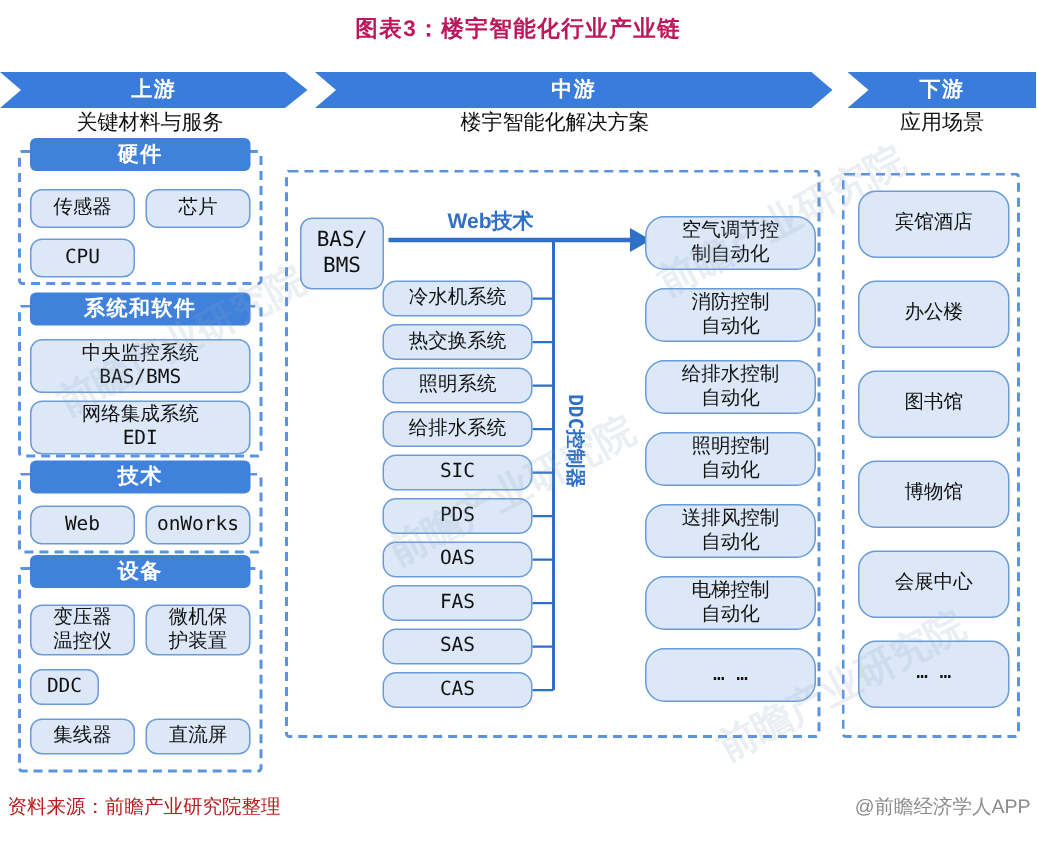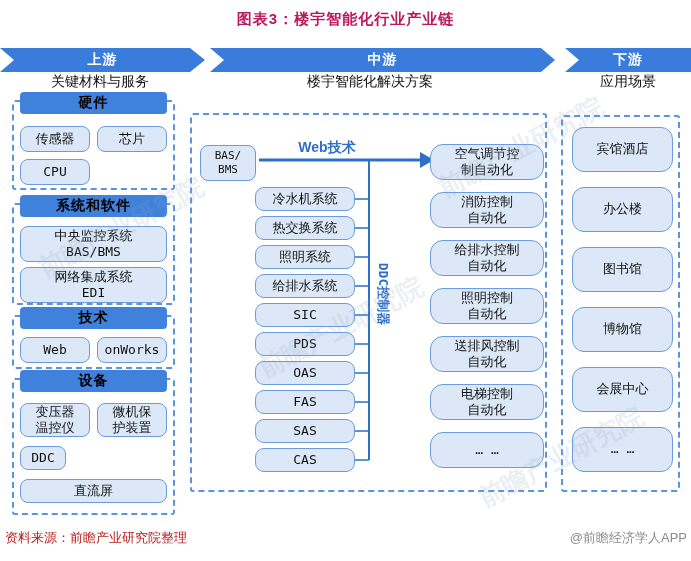--- a/index.html
+++ b/index.html
@@ -22,21 +22,21 @@
   .b3{left:565px;width:126px;clip-path:polygon(0 0,100% 0,100% 100%,0 100%,14px 50%);}
   .sublabel{top:73px;height:18px;text-align:center;font-size:14px;color:#111;}
   .s1{left:0;width:200px;}
   .s2{left:200px;width:340px;}
   .s3{left:565px;width:126px;}
   
   .group,.panel{
     border:2px dashed #5b93dd;border-radius:3px;box-sizing:border-box;background:transparent;
   }
   .ghead{
-    position:absolute;top:-10px;left:6px;right:6px;height:22px;background:#4081dc;color:#000000;
+    position:absolute;top:-10px;left:6px;right:6px;height:22px;background:#4081dc;color:#ffffff;
     font-weight:bold;font-size:14px;border-radius:4px;display:flex;align-items:center;justify-content:center;
     letter-spacing:1px;
   }
   .box{
     background:#dce8f7;border:1.5px solid #6b9bd8;border-radius:8px;
     display:flex;align-items:center;justify-content:center;text-align:center;
     font-size:13px;line-height:1.25;white-space:pre-line;color:#111;box-sizing:border-box;
     font-family:"DejaVu Sans Mono","Liberation Sans",sans-serif;
   }
   .g1{left:12px;top:100px;width:163px;height:90px;}
@@ -51,21 +51,21 @@
   .g4{left:12px;top:378px;width:163px;height:137px;}
   .g4 .gitems{position:absolute;left:6px;right:6px;top:23px;display:flex;flex-direction:column;gap:9px;}
   .g4 .row{display:flex;gap:7px;}
   .g4 .row1 .box{height:34px;flex:1;}
   .g4 .row2 .bwide{height:24px;width:99px;}
   .g4 .row2 .bnarrow{height:24px;width:46px;}
   .g4 .row3 .box{height:24px;flex:1;}
   
   .mid{left:190px;top:113px;width:357px;height:379px;}
   .mid svg.lines{position:absolute;left:0;top:0;width:357px;height:379px;}
-  .basbox{position:absolute;left:8px;top:30px;width:56px;height:36px;font-size:11px;}
+  .basbox{position:absolute;left:8px;top:30px;width:56px;height:48px;font-size:14px;}
   .weblabel{position:absolute;left:85px;top:24px;width:100px;text-align:center;
     font-size:14px;font-weight:bold;color:#2e6fc8;}
   .ddclabel{position:absolute;left:116px;top:170px;width:150px;text-align:center;
     transform:rotate(90deg);font-size:13px;font-weight:bold;color:#2e6fc8;
     font-family:"DejaVu Sans Mono","Liberation Sans",sans-serif;}
   .syslist{position:absolute;left:63px;top:72px;width:100px;display:flex;flex-direction:column;gap:5px;}
   .syslist .box{height:24px;border-radius:9px;}
   .autolist{position:absolute;left:238px;top:29px;width:114px;display:flex;flex-direction:column;gap:12px;}
   .autolist .box{height:36px;border-radius:13px;}
   
@@ -134,20 +134,21 @@
     <div class="row row1">
       <div class="box">变压器
 温控仪</div>
       <div class="box">微机保
 护装置</div>
     </div>
     <div class="row row2">
       <div class="box bnarrow">DDC</div>
     </div>
     <div class="row row3">
+      <div class="box">集线器</div>
       <div class="box">直流屏</div>
     </div>
   </div>
 </div>
 
 <div class="abs panel mid">
   <svg class="lines" viewBox="0 0 357 379" xmlns="http://www.w3.org/2000/svg">
     <path d="M67 45 H228" stroke="#2e6fc8" stroke-width="3" fill="none"></path>
     <polygon points="228,37 242,45 228,53" fill="#2e6fc8"></polygon>
     <path d="M177 45 V345" stroke="#2e6fc8" stroke-width="2" fill="none"></path>

